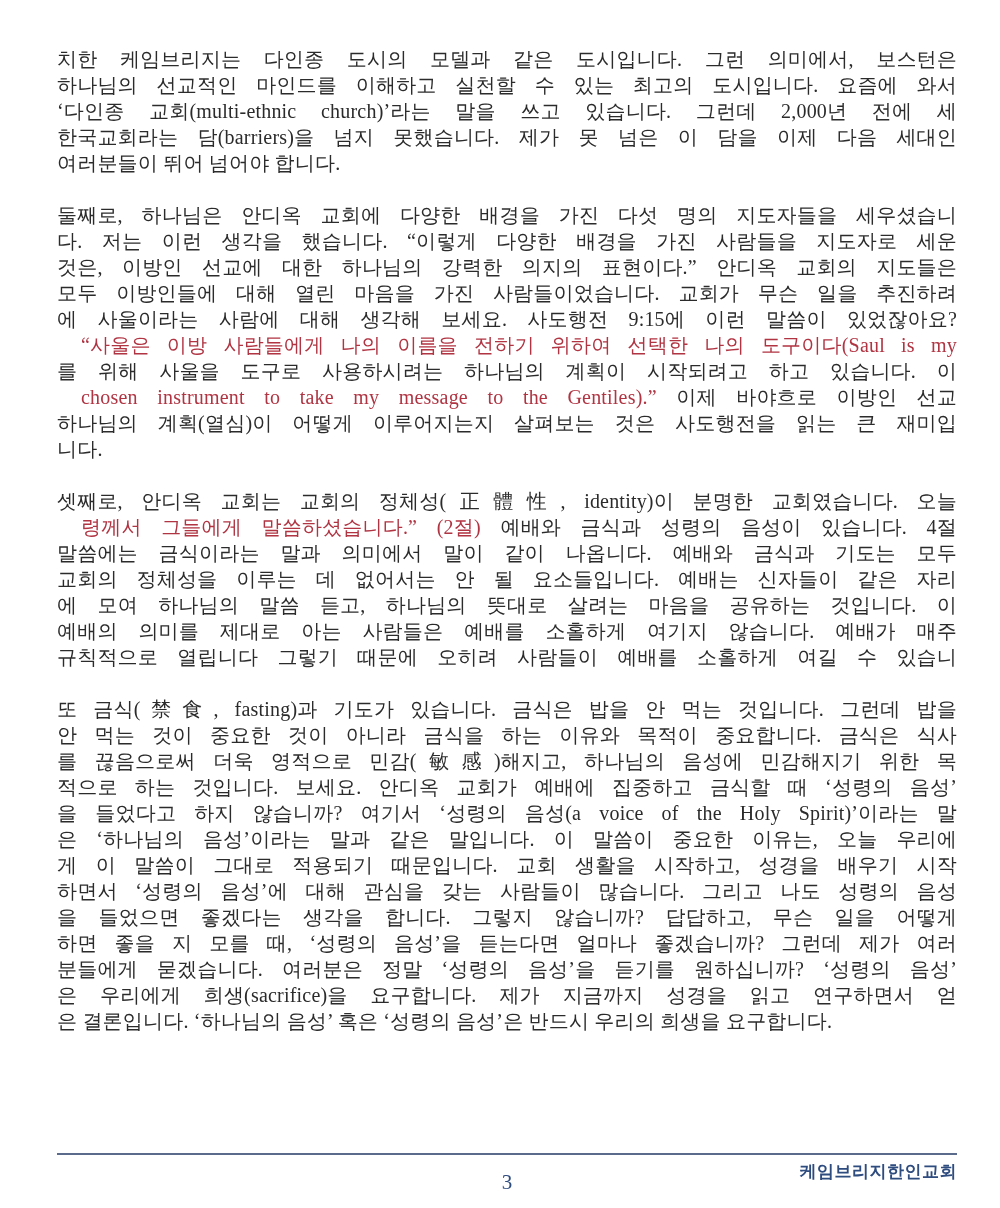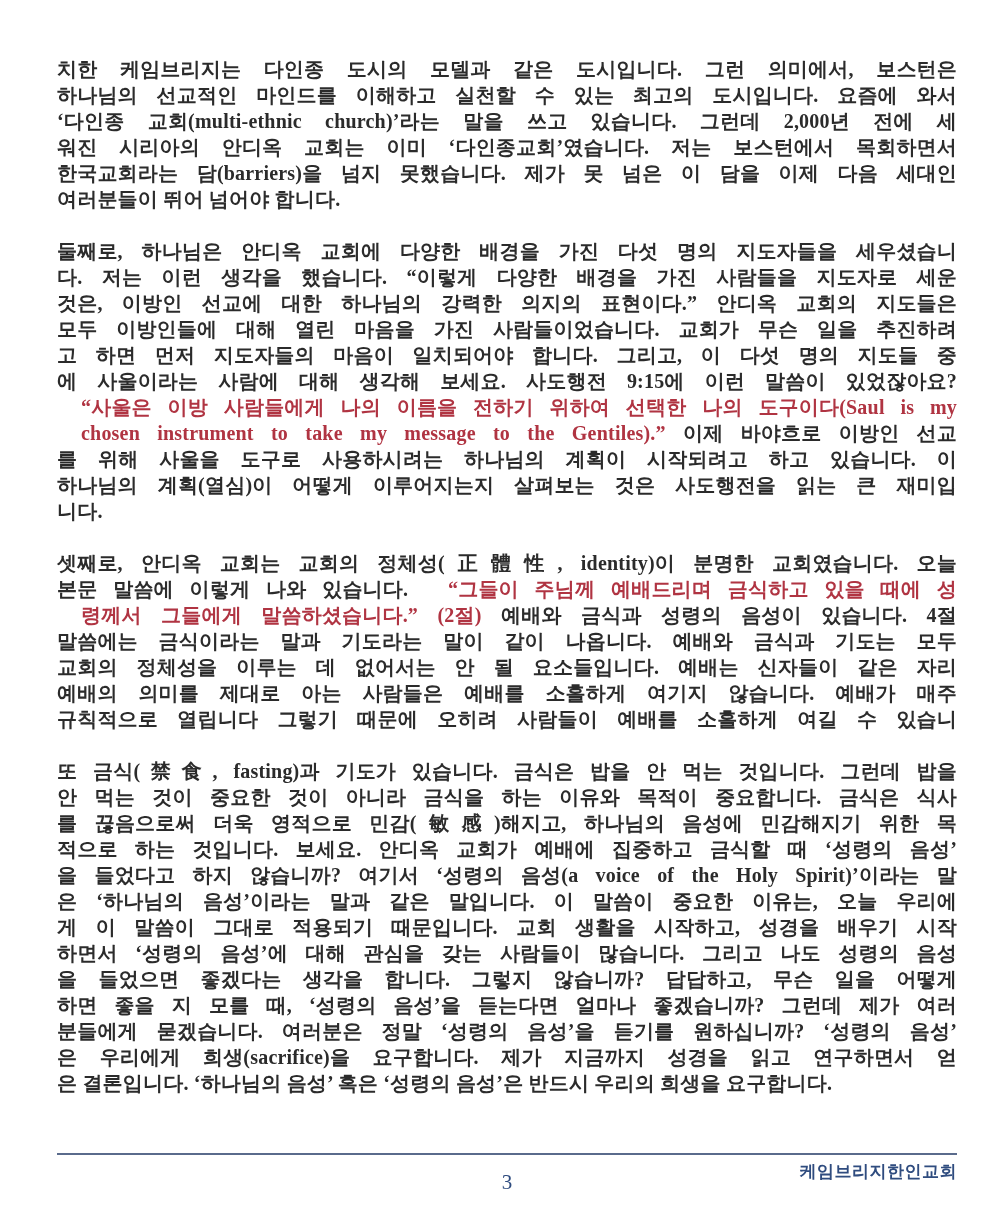--- a/index.html
+++ b/index.html
@@ -17,23 +17,22 @@
     font-family: "Liberation Serif", "DejaVu Serif", serif;
     position: relative;
   }
   .page {
     position: absolute; inset: 0;
     background: var(--page-bg);
     overflow: hidden;
   }
   .doc {
     position: absolute;
-    left: 57px; top: 56px; width: 900px;
+    left: 57px; top: 46px; width: 900px;
     color: var(--text-color);
-    font-weight: bold;
   }
   .paragraph { margin-bottom: 26px; }
   .paragraph:last-child { margin-bottom: 3px; }
   .line {
     font-size: 20px;
     line-height: 26px;
     text-align: justify;
     text-align-last: justify;
     white-space: normal;
     letter-spacing: 0.2px;
@@ -69,43 +68,41 @@
 </head>
 <body>
 
 <div class="page">
 
   <main class="doc" id="doc-body">
       <div class="paragraph">
         <div class="line"><span class="seg">치한 케임브리지는 다인종 도시의 모델과 같은 도시입니다. 그런 의미에서, 보스턴은</span></div>
         <div class="line"><span class="seg">하나님의 선교적인 마인드를 이해하고 실천할 수 있는 최고의 도시입니다. 요즘에 와서</span></div>
         <div class="line"><span class="seg">‘다인종 교회(multi-ethnic church)’라는 말을 쓰고 있습니다. 그런데 2,000년 전에 세</span></div>
-        <div class="line"><span class="seg">워진 시리아의 안디옥 교회는 이미 ‘다인종교회’였습니다. 저는 보스턴에서 목회하면서</span></div>
         <div class="line"><span class="seg">한국교회라는 담(barriers)을 넘지 못했습니다. 제가 못 넘은 이 담을 이제 다음 세대인</span></div>
         <div class="line last"><span class="seg">여러분들이 뛰어 넘어야 합니다.</span></div>
       </div>
       <div class="paragraph">
         <div class="line"><span class="seg">둘째로, 하나님은 안디옥 교회에 다양한 배경을 가진 다섯 명의 지도자들을 세우셨습니</span></div>
         <div class="line"><span class="seg">다. 저는 이런 생각을 했습니다. “이렇게 다양한 배경을 가진 사람들을 지도자로 세운</span></div>
         <div class="line"><span class="seg">것은, 이방인 선교에 대한 하나님의 강력한 의지의 표현이다.” 안디옥 교회의 지도들은</span></div>
         <div class="line"><span class="seg">모두 이방인들에 대해 열린 마음을 가진 사람들이었습니다. 교회가 무슨 일을 추진하려</span></div>
-        <div class="line"><span class="seg">고 하면 먼저 지도자들의 마음이 일치되어야 합니다. 그리고, 이 다섯 명의 지도들 중</span></div>
         <div class="line"><span class="seg">에 사울이라는 사람에 대해 생각해 보세요. 사도행전 9:15에 이런 말씀이 있었잖아요?</span></div>
         <div class="line"><span class="seg red">“사울은 이방 사람들에게 나의 이름을 전하기 위하여 선택한 나의 도구이다(Saul is my</span></div>
+        <div class="line"><span class="seg">를 위해 사울을 도구로 사용하시려는 하나님의 계획이 시작되려고 하고 있습니다. 이</span></div>
         <div class="line"><span class="seg red">chosen instrument to take my message to the Gentiles).”</span><span class="seg"> 이제 바야흐로 이방인 선교</span></div>
-        <div class="line"><span class="seg">를 위해 사울을 도구로 사용하시려는 하나님의 계획이 시작되려고 하고 있습니다. 이</span></div>
         <div class="line"><span class="seg">하나님의 계획(열심)이 어떻게 이루어지는지 살펴보는 것은 사도행전을 읽는 큰 재미입</span></div>
         <div class="line last"><span class="seg">니다.</span></div>
       </div>
       <div class="paragraph">
         <div class="line"><span class="seg">셋째로, 안디옥 교회는 교회의 정체성(正體性, identity)이 분명한 교회였습니다. 오늘</span></div>
-        <div class="line"><span class="seg">본문 말씀에 이렇게 나와 있습니다. </span><span class="seg red">“그들이 주님께 예배드리며 금식하고 있을 때에 성</span></div>
         <div class="line"><span class="seg red">령께서 그들에게 말씀하셨습니다.” (2절)</span><span class="seg"> 예배와 금식과 성령의 음성이 있습니다. 4절</span></div>
-        <div class="line"><span class="seg">말씀에는 금식이라는 말과 기도라는 말이 같이 나옵니다. 예배와 금식과 기도는 모두</span></div>
+        <div class="line"><span class="seg">말씀에는 금식이라는 말과 의미에서 말이 같이 나옵니다. 예배와 금식과 기도는 모두</span></div>
         <div class="line"><span class="seg">교회의 정체성을 이루는 데 없어서는 안 될 요소들입니다. 예배는 신자들이 같은 자리</span></div>
+        <div class="line"><span class="seg">에 모여 하나님의 말씀 듣고, 하나님의 뜻대로 살려는 마음을 공유하는 것입니다. 이</span></div>
         <div class="line"><span class="seg">예배의 의미를 제대로 아는 사람들은 예배를 소홀하게 여기지 않습니다. 예배가 매주</span></div>
         <div class="line"><span class="seg">규칙적으로 열립니다 그렇기 때문에 오히려 사람들이 예배를 소홀하게 여길 수 있습니</span></div>
       </div>
       <div class="paragraph">
         <div class="line"><span class="seg">또 금식(禁食, fasting)과 기도가 있습니다. 금식은 밥을 안 먹는 것입니다. 그런데 밥을</span></div>
         <div class="line"><span class="seg">안 먹는 것이 중요한 것이 아니라 금식을 하는 이유와 목적이 중요합니다. 금식은 식사</span></div>
         <div class="line"><span class="seg">를 끊음으로써 더욱 영적으로 민감(敏感)해지고, 하나님의 음성에 민감해지기 위한 목</span></div>
         <div class="line"><span class="seg">적으로 하는 것입니다. 보세요. 안디옥 교회가 예배에 집중하고 금식할 때 ‘성령의 음성’</span></div>
         <div class="line"><span class="seg">을 들었다고 하지 않습니까? 여기서 ‘성령의 음성(a voice of the Holy Spirit)’이라는 말</span></div>
         <div class="line"><span class="seg">은 ‘하나님의 음성’이라는 말과 같은 말입니다. 이 말씀이 중요한 이유는, 오늘 우리에</span></div>

